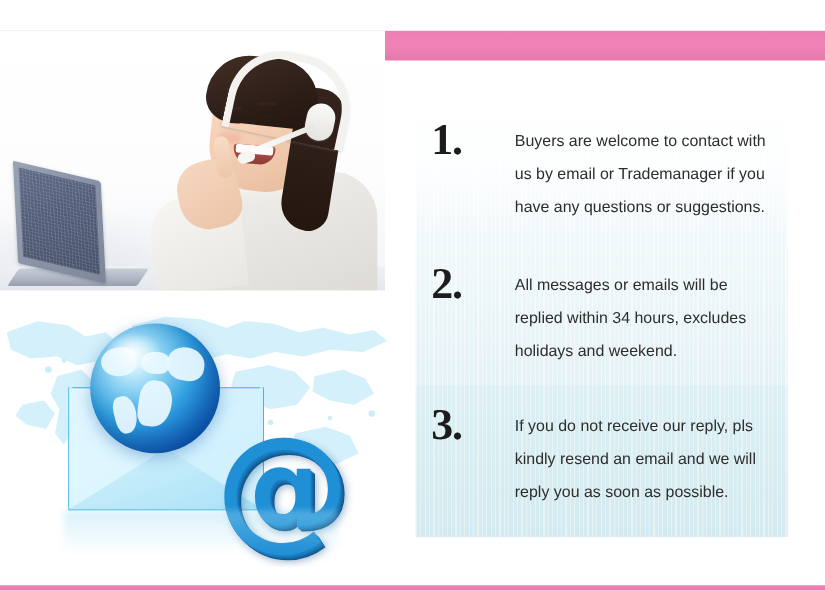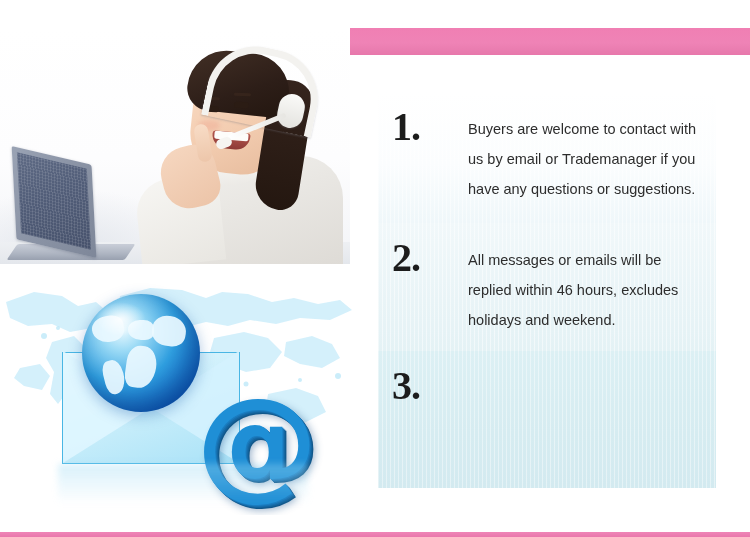--- a/index.html
+++ b/index.html
@@ -447,23 +447,24 @@
 
   <div id="panels">
 
     <div class="panel" id="panel-1">
       <div class="panel-num">1.</div>
       <div class="panel-text">Buyers are welcome to contact with us by email or Trademanager if you have any questions or suggestions.</div>
     </div>
 
     <div class="panel" id="panel-2">
       <div class="panel-num">2.</div>
-      <div class="panel-text">All messages or emails will be replied within 46 hours, excludes holidays and weekend.</div>
+      <div class="panel-text">All messages or emails will be replied within 34 hours, excludes holidays and weekend.</div>
     </div>
 
     <div class="panel" id="panel-3">
       <div class="panel-num">3.</div>
+      <div class="panel-text">If you do not receive our reply, pls kindly resend an email and we will reply you as soon as possible.</div>
     </div>
   </div>
 
   <div id="footer-bar"></div>
 
 </div>
 
 </body></html>

